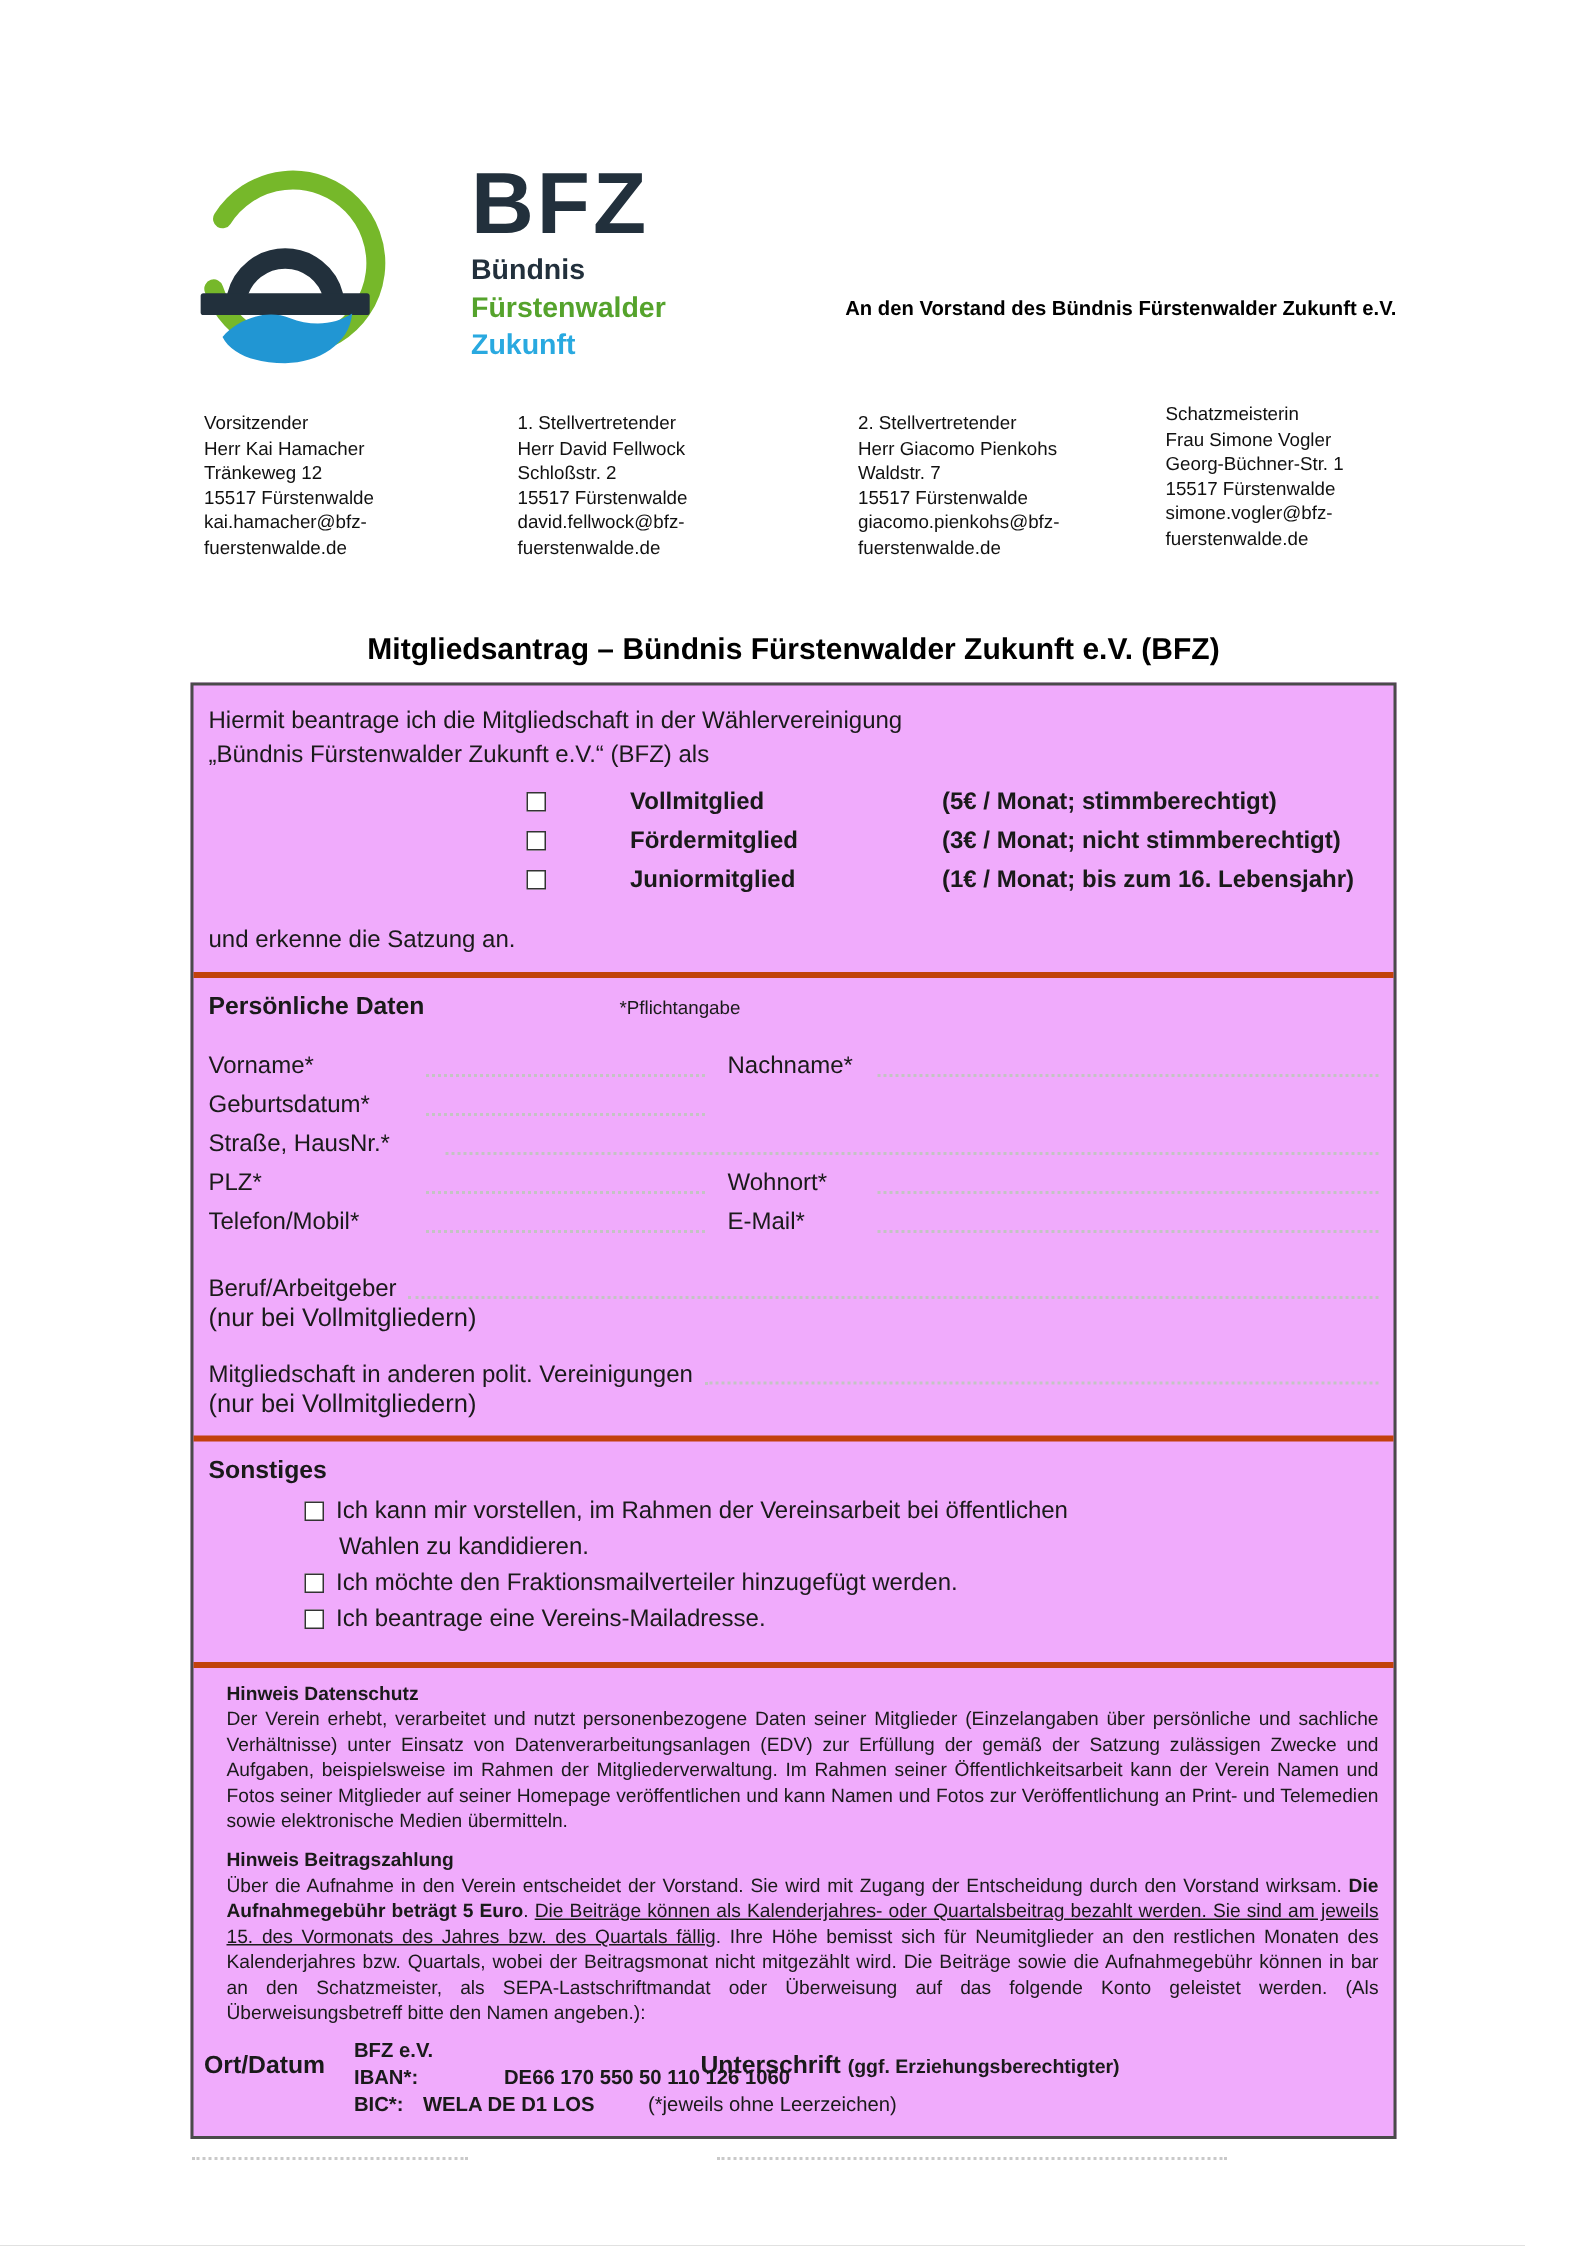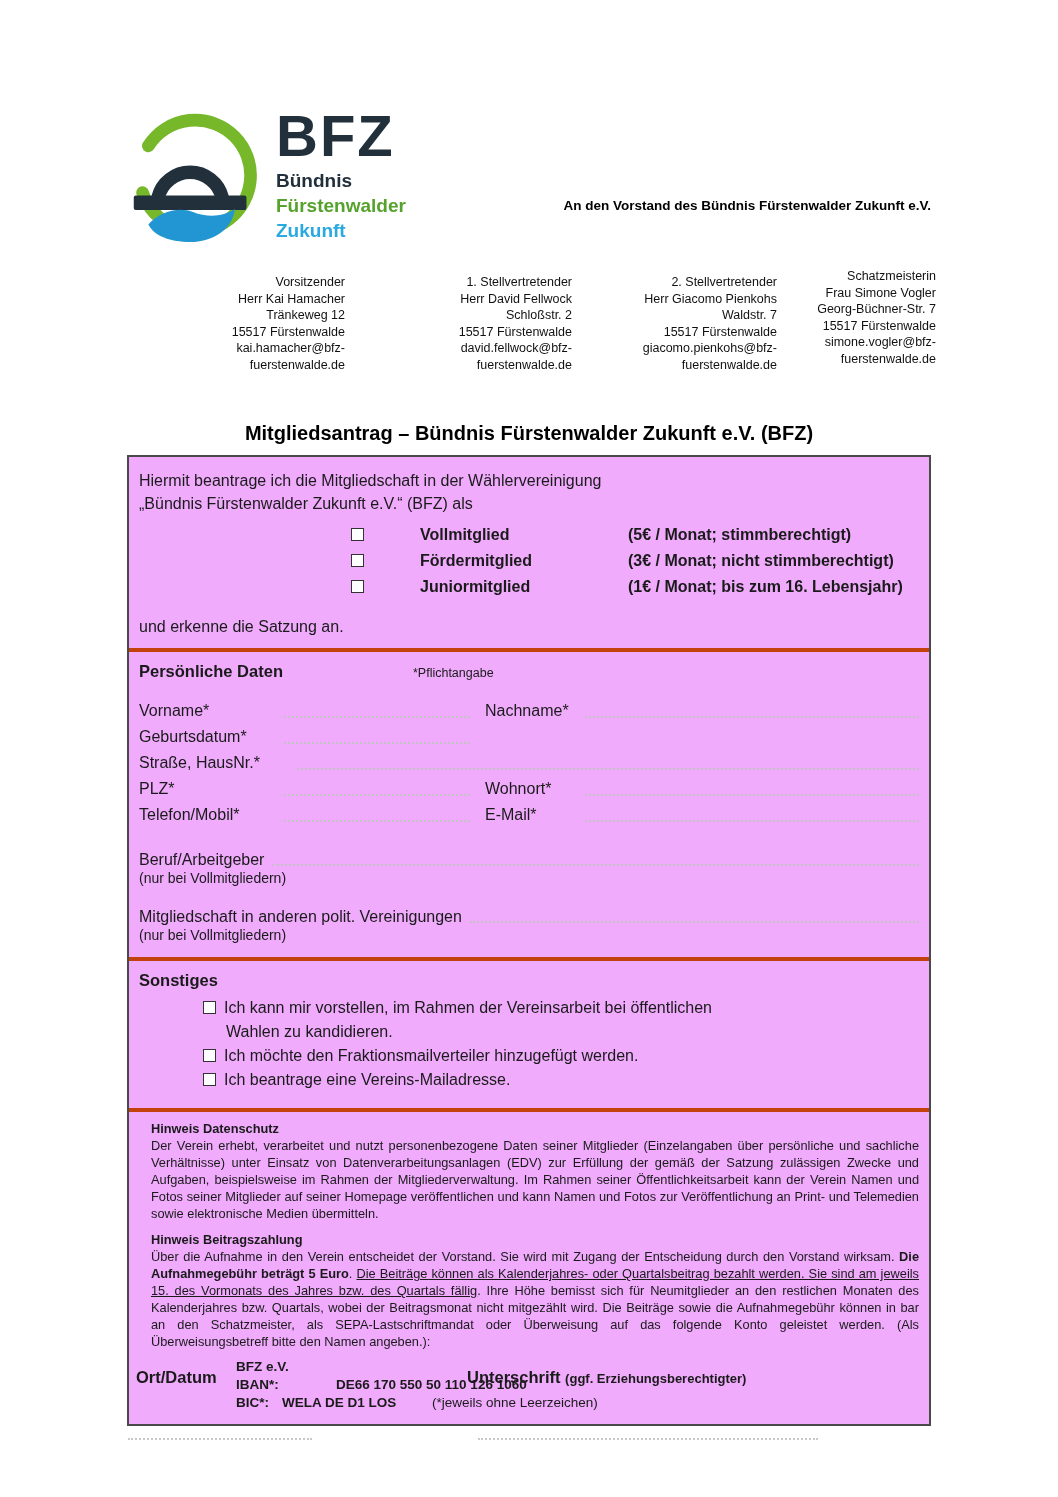--- a/index.html
+++ b/index.html
@@ -2,31 +2,31 @@
 <html lang="de"><head>
 <meta charset="utf-8">
 <style>
   * { margin:0; padding:0; box-sizing:border-box; }
   body { background:#888; font-family:"Liberation Sans", sans-serif; color:#1a1a1a; }
   .page { position:relative; width:1058px; height:1497px; background:#fff; margin:0 auto; overflow:hidden; }
 
   
   .logo-wrap { position:absolute; left:126px; top:102px; display:flex; gap:14px; }
   .logo-svg { width:136px; height:150px; }
-  .logo-text { padding-top:6px; }
+  .logo-text { padding-top:6px;margin-left:38px; }
   .logo-acronym { font-size:58px; font-weight:bold; color:#22303c; letter-spacing:2px; line-height:56px; }
   .logo-w1 { font-size:19px; font-weight:bold; color:#22303c; margin-top:6px; }
   .logo-w2 { font-size:19px; font-weight:bold; color:#55a32c; margin-top:3px; }
   .logo-w3 { font-size:19px; font-weight:bold; color:#29a9e0; margin-top:3px; }
 
   .recipient { position:absolute; top:198px; right:127px; font-size:13.5px; font-weight:bold; color:#000; }
 
   
   .contacts { position:absolute; left:136px; top:274px; width:800px; display:grid; grid-template-columns:209px 227px 205px auto; }
-  .contact { font-size:12.5px; line-height:16.5px; color:#111;text-align:right; }
+  .contact { font-size:12.5px; line-height:16.5px; color:#111; }
   .contact.c4 { position:relative; top:-6px; }
 
   
   .form-title { position:absolute; top:422px; left:0; width:1058px; text-align:center; font-size:20px; font-weight:bold; color:#000; }
 
   
   .main-box { position:absolute; left:127px; top:455px; width:804px; border:2px solid #4a4a4a; background:#f0abfc; }
   .sec { padding:10px 10px 10px 10px; }
   .sec + .sec { border-top:4px solid #c2410c; }
 
@@ -41,21 +41,21 @@
   .sec-personal { font-size:16px; padding:10px 10px 14px 10px; }
   .personal-head { display:flex; align-items:baseline; margin-bottom:16px; }
   .personal-title { font-weight:bold; font-size:16.5px; }
   .required-note { font-size:12.5px; margin-left:130px; }
   .frow { display:flex; align-items:flex-end; height:26px; }
   .flabel { flex:0 0 145px; line-height:24px; }
   .flabel.wide { flex:0 0 158px; }
   .rlabel { flex:0 0 100px; margin-left:15px; line-height:24px; }
   .dots { flex:1 1 auto; border-bottom:2px dotted #c3c3c3; margin-bottom:5px; height:1px; }
   .dots.fixed { flex:0 0 186px; }
-  .note-small { font-size:14px; line-height:15px; }
+  .note-small { font-size:17px; line-height:15px; }
   .beruf-block { margin-top:20px; }
   .mitglied-block { margin-top:18px; }
   .beruf-row { display:flex; align-items:flex-end; height:24px; }
   .beruf-row .blabel { white-space:nowrap; padding-right:8px; line-height:23px; }
 
   .sec-sonstiges { font-size:16px; padding:10px 10px 16px 10px; }
   .sonst-title { font-weight:bold; font-size:16.5px; margin-bottom:6px; }
   .sonst-row { display:flex; align-items:flex-start; margin-left:64px; line-height:24px; }
   .sonst-row .checkbox { margin-top:5px; }
   .sonst-line2 { margin-left:87px; line-height:24px; }
@@ -130,21 +130,21 @@
       <div>2. Stellvertretender</div>
       <div>Herr Giacomo Pienkohs</div>
       <div>Waldstr. 7</div>
       <div>15517 Fürstenwalde</div>
       <div>giacomo.pienkohs@bfz-</div>
       <div>fuerstenwalde.de</div>
     </div>
     <div class="contact c4">
       <div>Schatzmeisterin</div>
       <div>Frau Simone Vogler</div>
-      <div>Georg-Büchner-Str. 7</div>
+      <div>Georg-Büchner-Str. 1</div>
       <div>15517 Fürstenwalde</div>
       <div>simone.vogler@bfz-</div>
       <div>fuerstenwalde.de</div>
     </div>
   </div>
 
   <div class="form-title">Mitgliedsantrag – Bündnis Fürstenwalder Zukunft e.V. (BFZ)</div>
 
   <div class="main-box">
 

